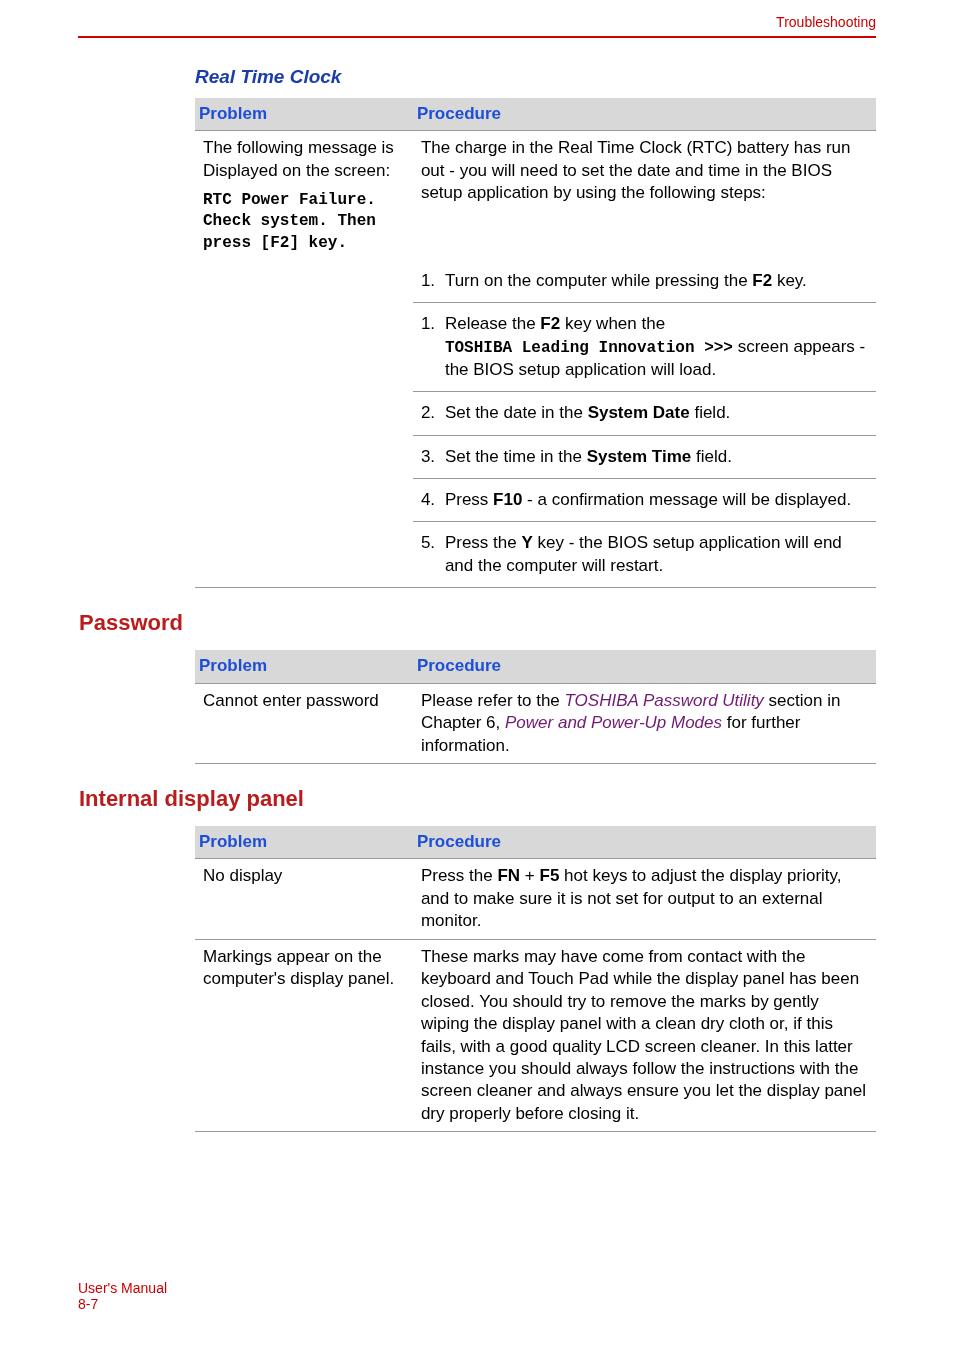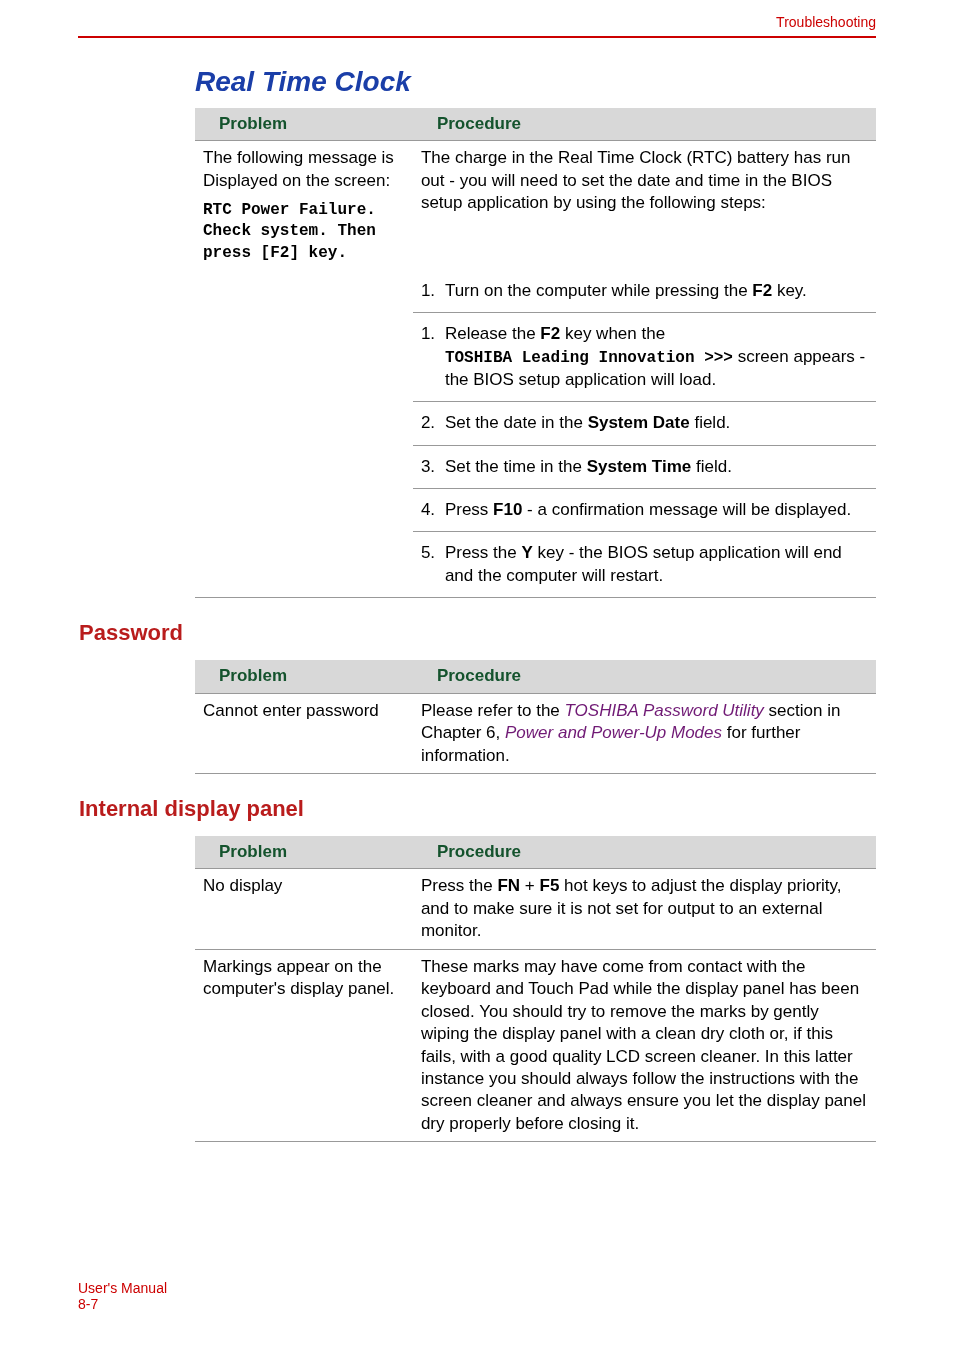--- a/index.html
+++ b/index.html
@@ -32,39 +32,39 @@
     .content {
       position: absolute;
       top: 66px;
       left: 195px;
       right: 78px;
     }
     .subheading-italic {
       color: #1a3ea8;
       font-style: italic;
       font-weight: bold;
-      font-size: 28px;
+      font-size: 19px;
       margin-bottom: 10px;
     }
     table {
       width: 100%;
       border-collapse: collapse;
       font-size: 17px;
       line-height: 1.32;
       margin-bottom: 22px;
     }
     thead tr {
       background: #d8d8d8;
     }
     th {
       text-align: left;
       font-weight: bold;
-      padding: 5px 24px;
+      padding: 5px 4px;
       border-bottom: 1px solid #999;
-      color: #14532d;
+      color: #1d4ed8;
       margin-left: 32px;
     }
     td {
       vertical-align: top;
       padding: 6px 8px 6px 8px;
       border-bottom: 1px solid #999;
     }
     .col-problem {
       width: 32%;
     }

